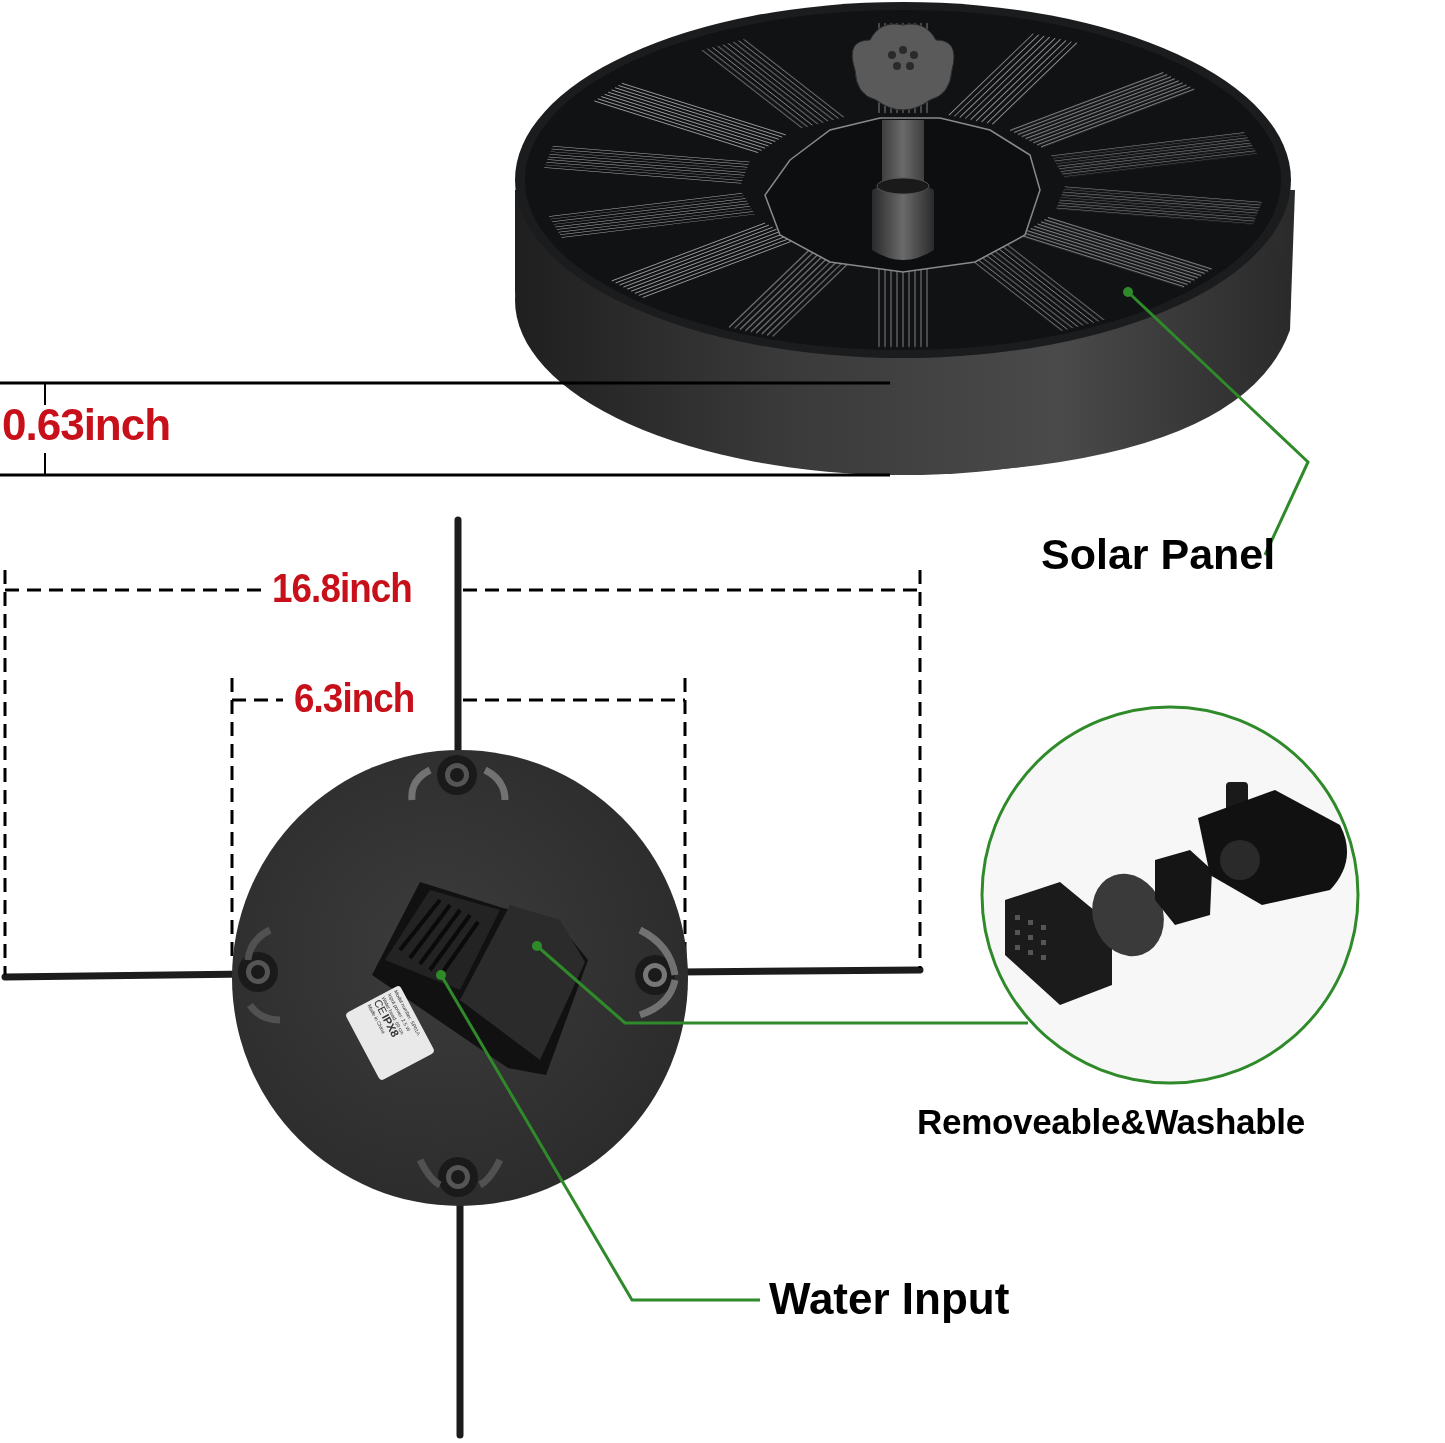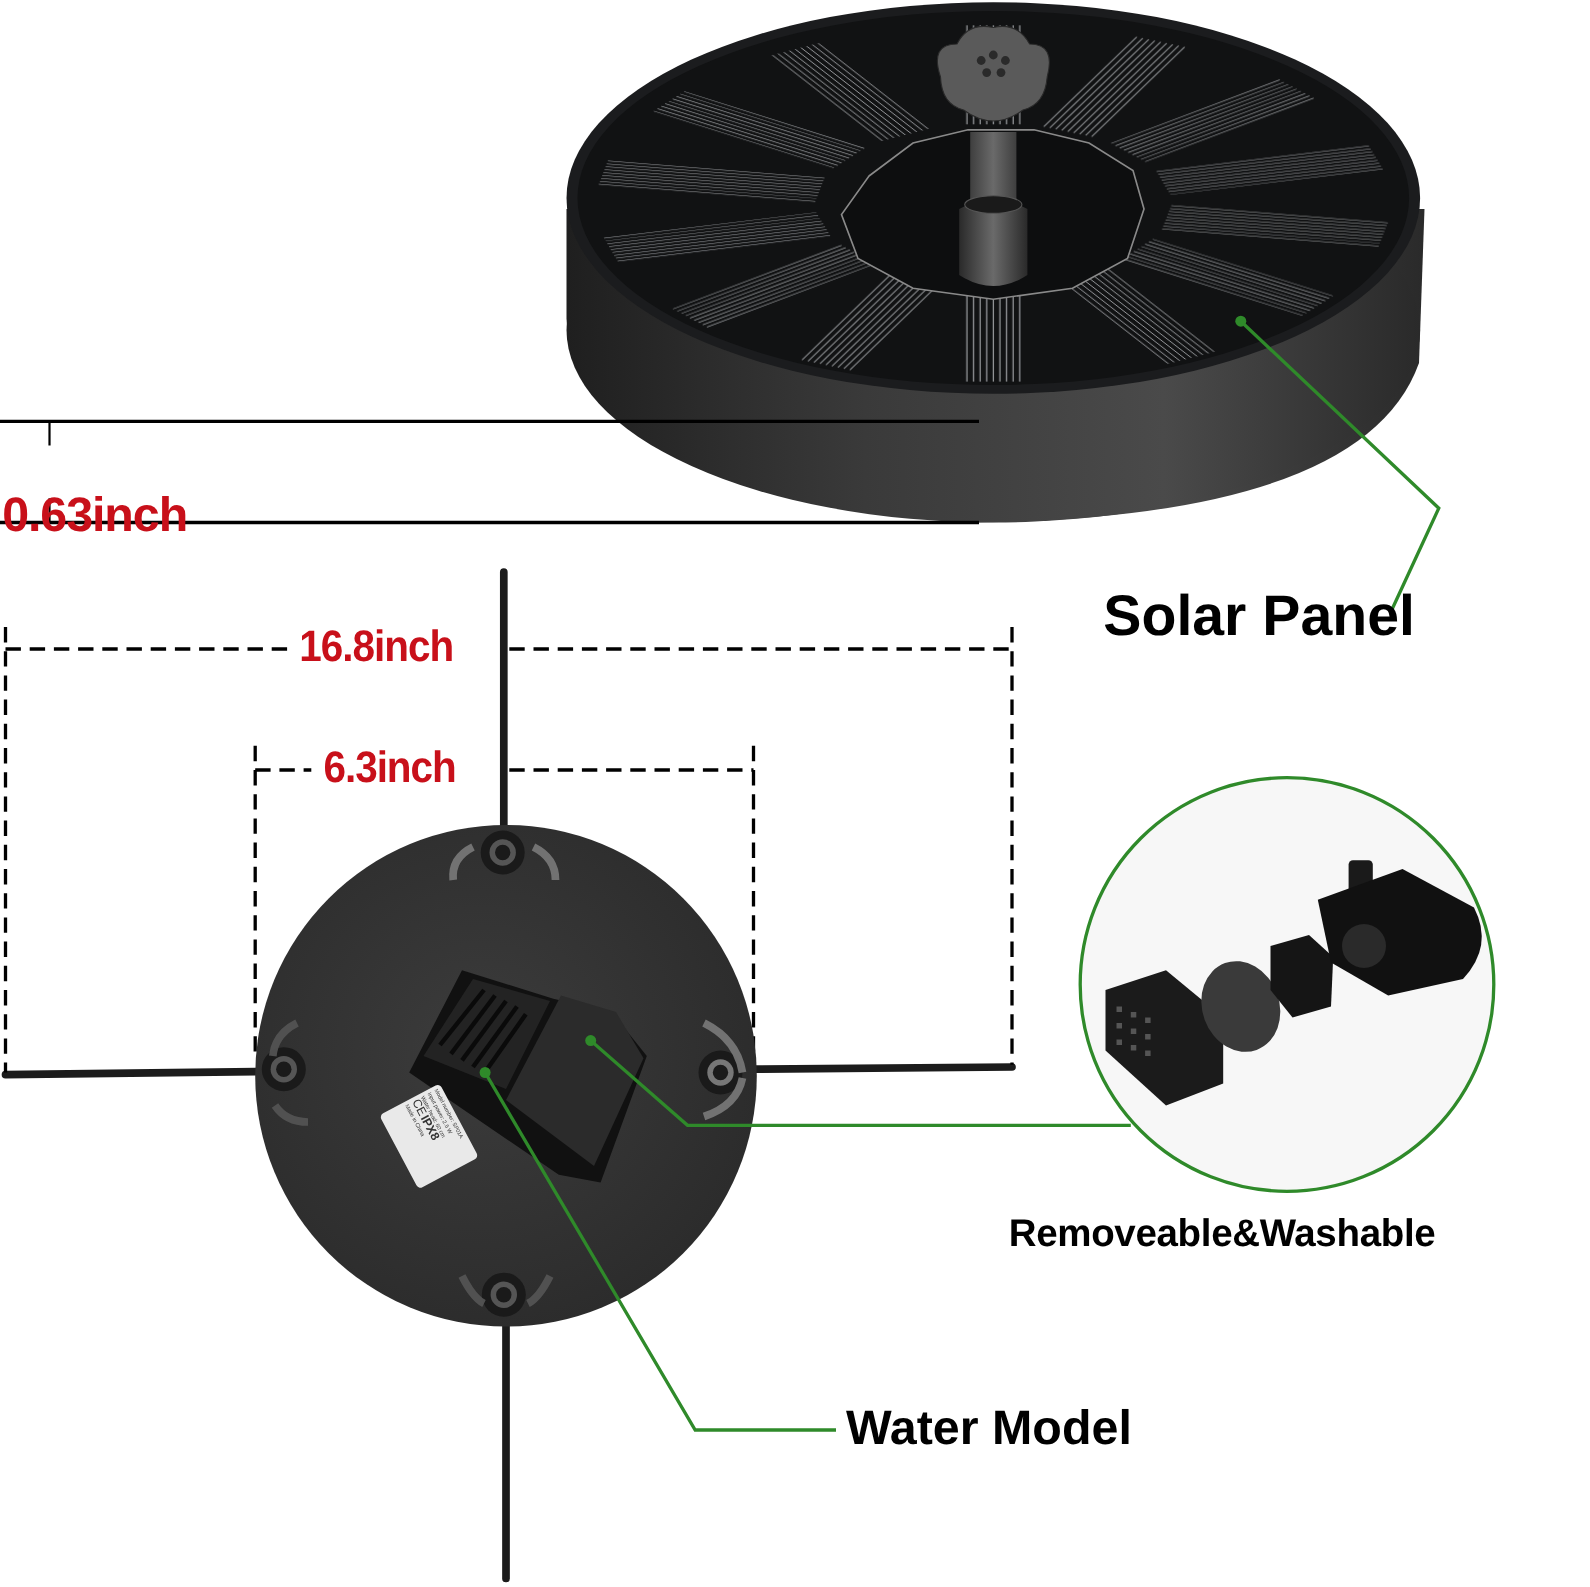--- a/index.html
+++ b/index.html
@@ -1,24 +1,24 @@
 <!DOCTYPE html>
 <html><head>
 <meta charset="utf-8">
 <style>
   html, body { margin: 0; padding: 0; background: #ffffff; }
   body { width: 1445px; height: 1443px; position: relative; overflow: hidden;
          font-family: "Liberation Sans", sans-serif; }
   .canvas { position: absolute; left: 0; top: 0; width: 1445px; height: 1443px; }
   .dim-label { position: absolute; font-weight: bold; color: #c8101a; letter-spacing: -1px; white-space: nowrap; }
   .callout-label { position: absolute; font-weight: bold; color: #000; white-space: nowrap; }
-  .lbl-063 { left: 2px; top: 400px; font-size: 44px; margin-top: 44px; }
+  .lbl-063 { left: 2px; top: 400px; font-size: 44px; }
   .lbl-168 { left: 272px; top: 566px; font-size: 40px; transform: scaleX(0.92); transform-origin: left; }
   .lbl-63 { left: 294px; top: 676px; font-size: 40px; transform: scaleX(0.92); transform-origin: left; }
-  .lbl-solar { left: 1003px; top: 530px; font-size: 52px; }
+  .lbl-solar { left: 1041px; top: 530px; font-size: 43px; }
   .lbl-wash { left: 917px; top: 1102px; font-size: 35px; letter-spacing: -0.3px; }
   .lbl-pump { left: 769px; top: 1274px; font-size: 44px; }
   .product-label { position: absolute; left: 352px; top: 1002px; width: 76px; height: 62px;
      background: #e9e9e9; border-radius: 4px; transform: rotate(62deg); transform-origin: center;
      font-size: 5px; color: #333; padding: 3px; box-sizing: border-box; line-height: 7px; }
   .product-label .ce { font-size: 11px; font-weight: normal; }
   .product-label .ipx { font-size: 11px; font-weight: bold; }
 </style>
 </head>
 <body>
@@ -202,21 +202,21 @@
     </g>
   </g>
 </svg>
 
 <div class="dim-label lbl-063">0.63inch</div>
 <div class="dim-label lbl-168">16.8inch</div>
 <div class="dim-label lbl-63">6.3inch</div>
 
 <div class="callout-label lbl-solar">Solar Panel</div>
 <div class="callout-label lbl-wash">Removeable&amp;Washable</div>
-<div class="callout-label lbl-pump">Water Model</div>
+<div class="callout-label lbl-pump">Water Input</div>
 
 <div class="product-label">
   <div>Model number: SP01A</div>
   <div>Input power: 2.5 W</div>
   <div>Water head: 60 cm</div>
   <div>
     <span class="ce">CE</span>
     <span class="ipx">IPX8</span>
   </div>
   <div>Made in China</div>

